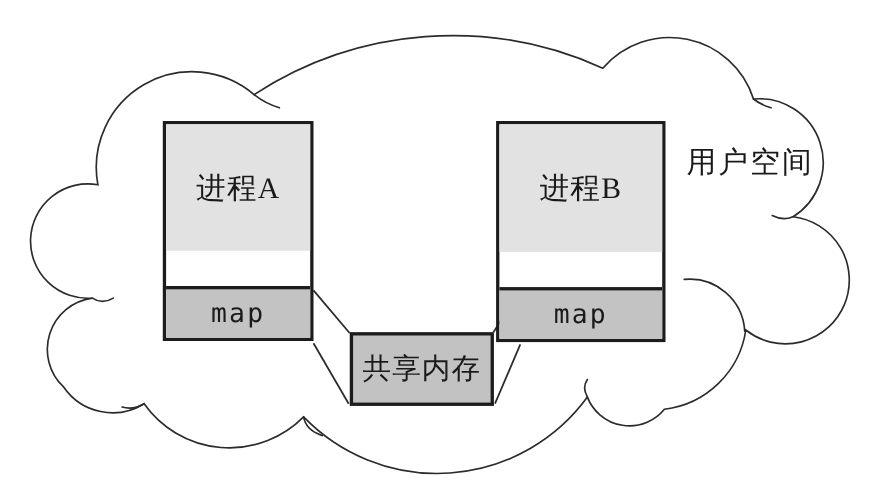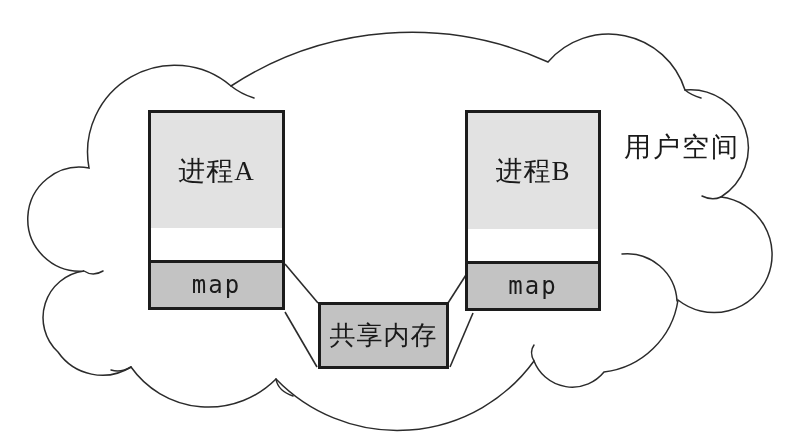--- a/index.html
+++ b/index.html
@@ -34,21 +34,21 @@
   .proc-box .body{
     flex:1;background:var(--process-fill);
     display:flex;align-items:center;justify-content:center;
   }
   .proc-box .map{
     height:44px;background:var(--map-fill);
     border-top:3px solid var(--box-border);
     display:flex;align-items:center;justify-content:center;margin-top:32px;
   }
   #proc-a{left:148px;top:110px;width:137px;height:200px;}
-  #proc-b{left:465px;top:110px;width:136px;height:201px;}
+  #proc-b{left:451px;top:110px;width:154px;height:201px;}
 
   .proc-title{font-size:27px;letter-spacing:1px;}
   .map-label{
     font-family:"DejaVu Sans Mono","Liberation Mono",monospace;
     font-size:24px;letter-spacing:2px;
   }
 
   #shared-box{
     position:absolute;left:318px;top:302px;width:131px;height:67px;
     box-sizing:border-box;

